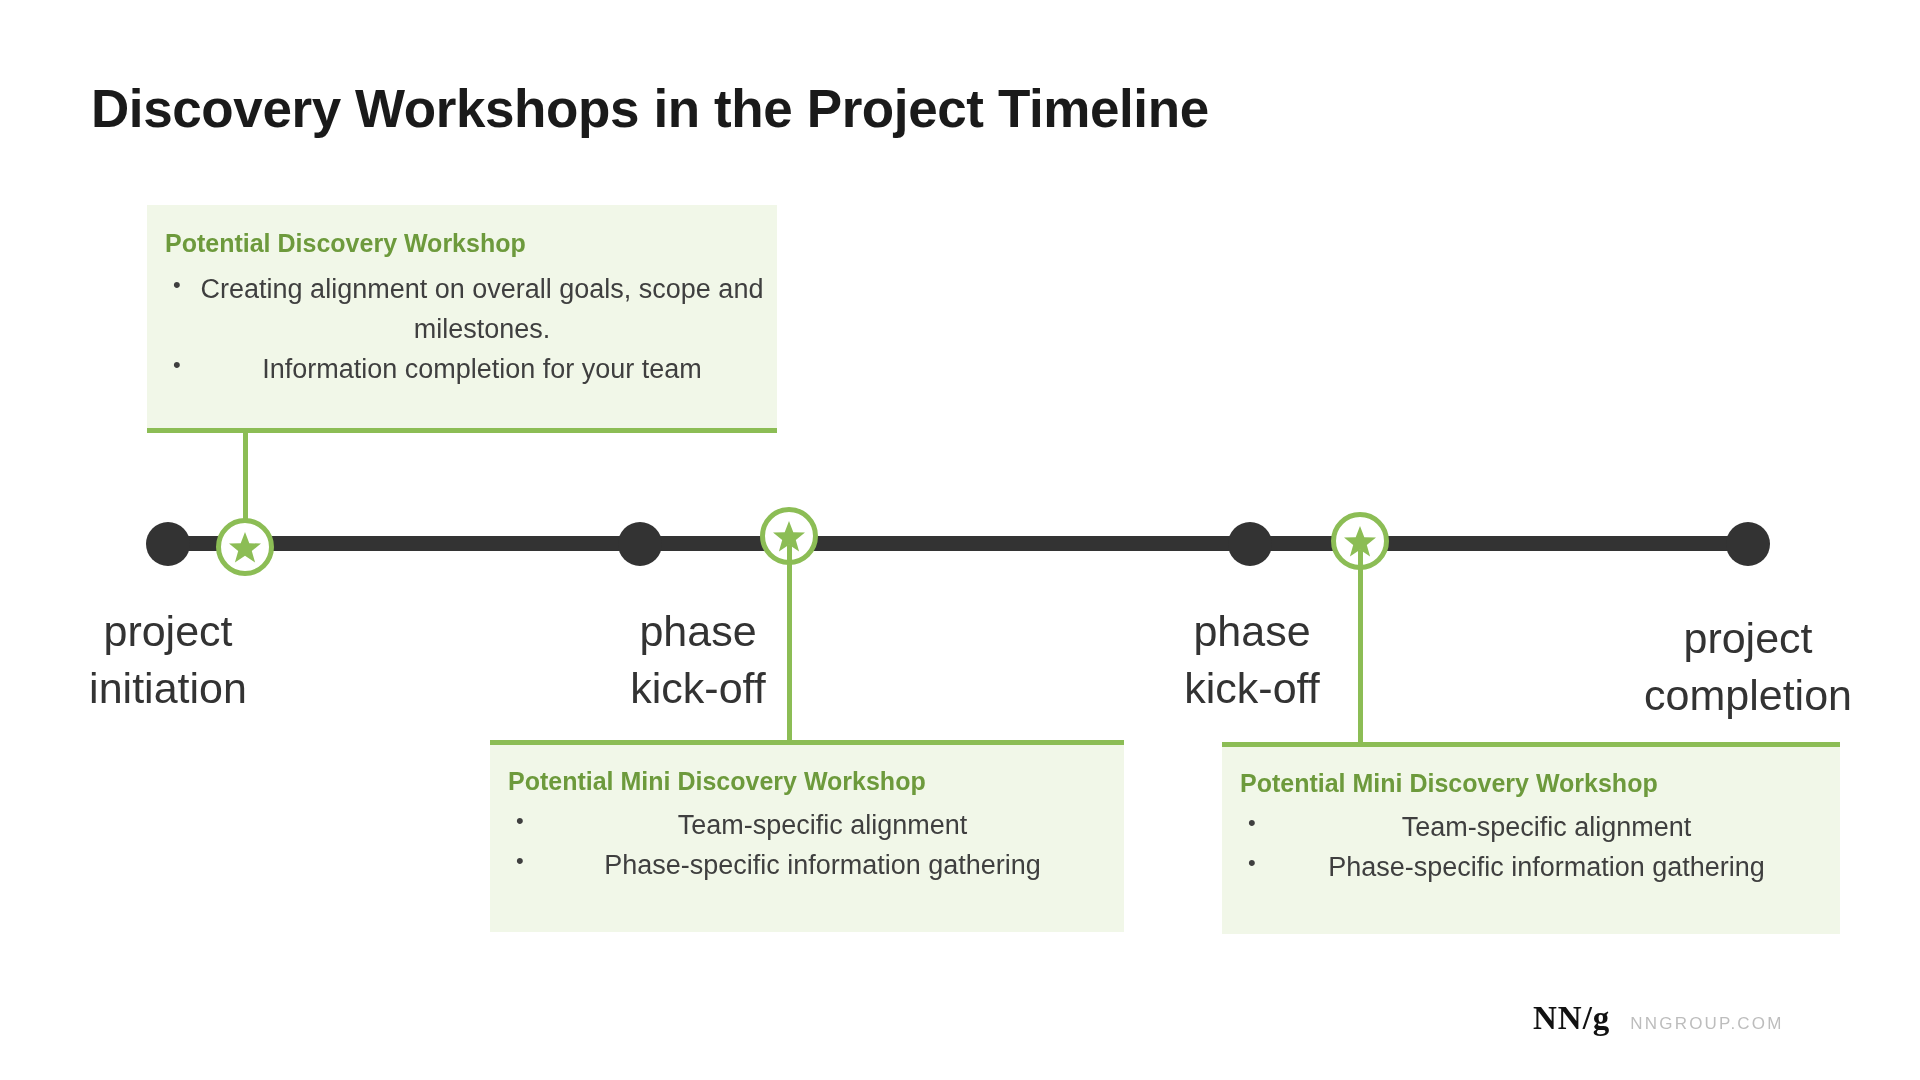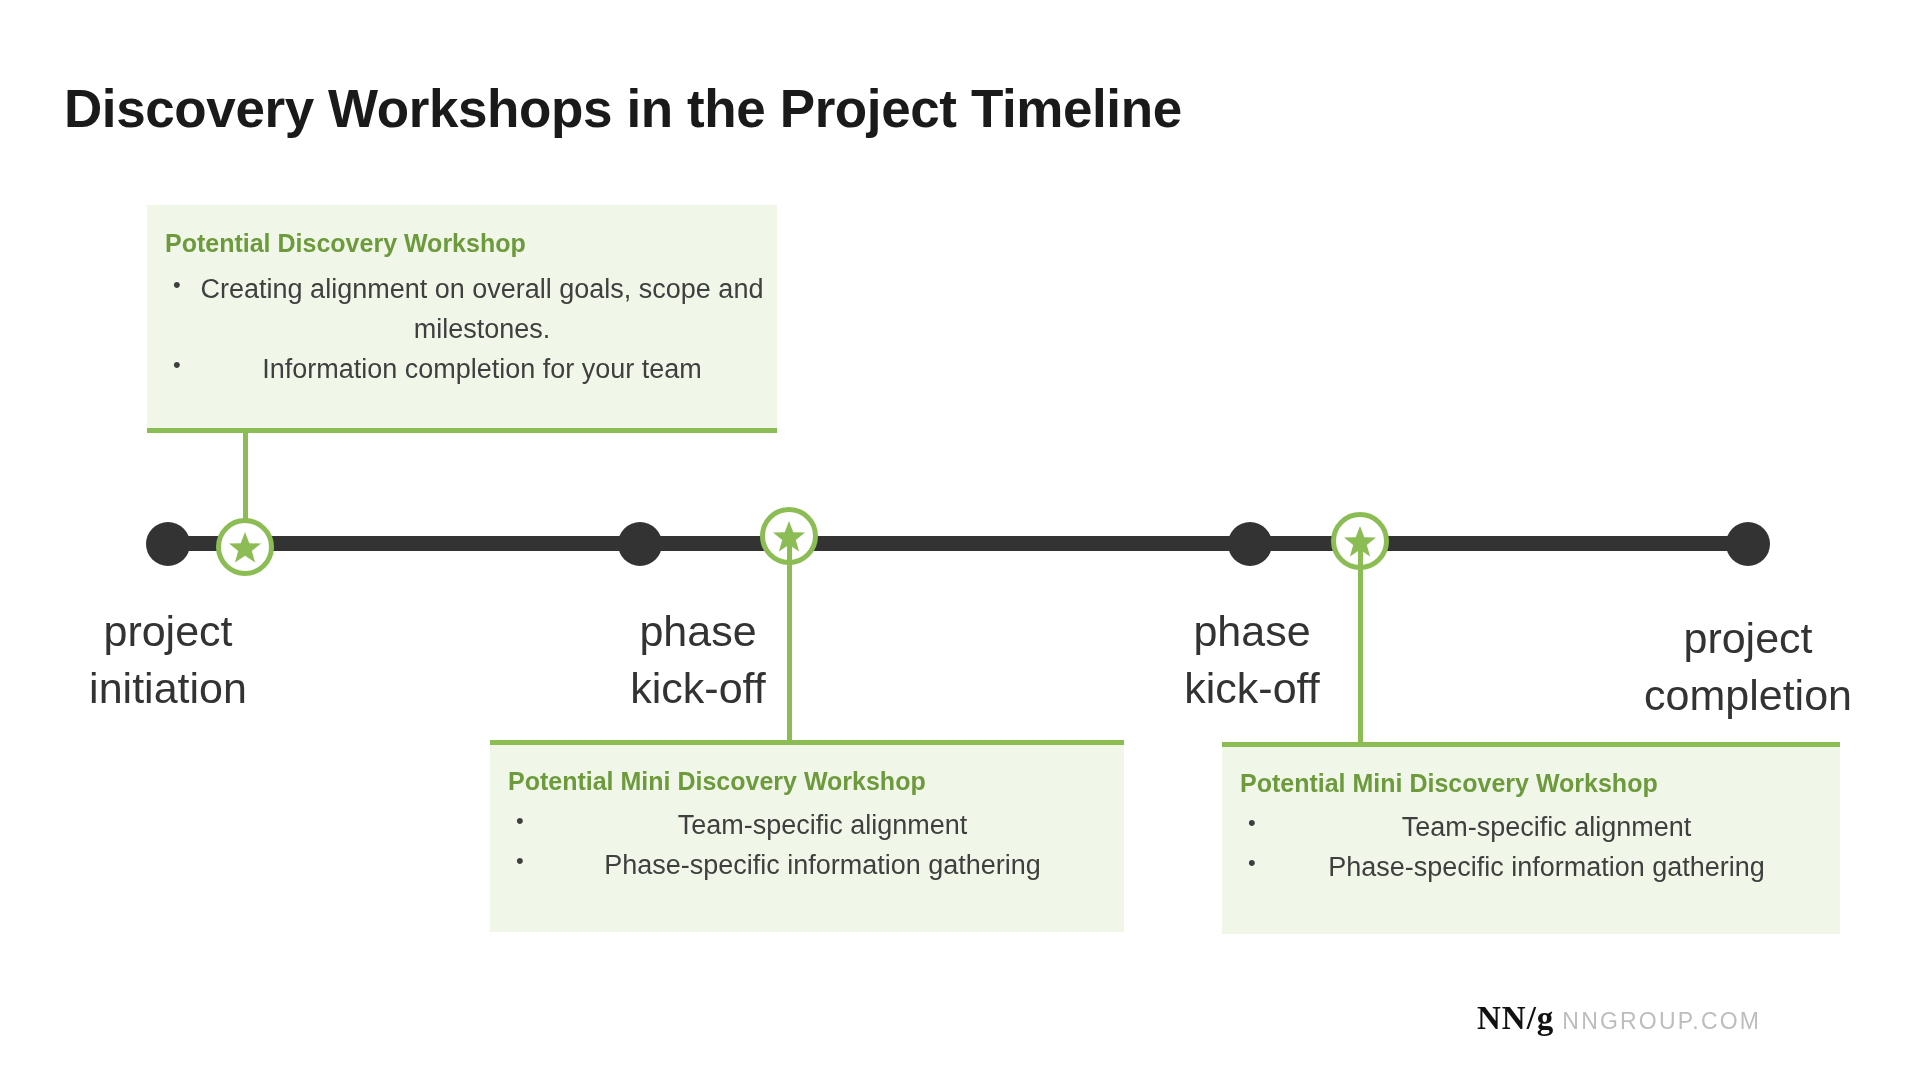--- a/index.html
+++ b/index.html
@@ -14,21 +14,21 @@
     position: relative;
     width: 1920px;
     height: 1080px;
     background: #ffffff;
     overflow: hidden;
   }
 
   
   .page-title {
     position: absolute;
-    left: 64px;
+    left: 91px;
     top: 78px;
     font-size: 53px;
     font-weight: bold;
     color: #1a1a1a;
     letter-spacing: -0.4px;
     white-space: nowrap;
   }
 
   
   .callout {
@@ -146,37 +146,37 @@
     color: #333333;
     text-align: center;
     line-height: 1.32;
     transform: translateX(-50%);
     white-space: pre-line;
   }
 
   
   #footer-logo {
     position: absolute;
-    left: 1477px;
+    left: 1533px;
     top: 1000px;
     display: flex;
     align-items: baseline;
   }
   .nng-mark {
     font-family: "Liberation Serif", serif;
     font-weight: bold;
     font-size: 33px;
     color: #111111;
     letter-spacing: 1px;
   }
   .nng-domain {
-    font-size: 23px;
+    font-size: 17px;
     color: #bdbdbd;
     letter-spacing: 2.2px;
-    margin-left: 8px;
+    margin-left: 20px;
   }
 </style>
 </head>
 <body>
 
 <div id="canvas">
 
   <div class="page-title">Discovery Workshops in the Project Timeline</div>
 
   <div class="callout below-line" id="callout-1">

